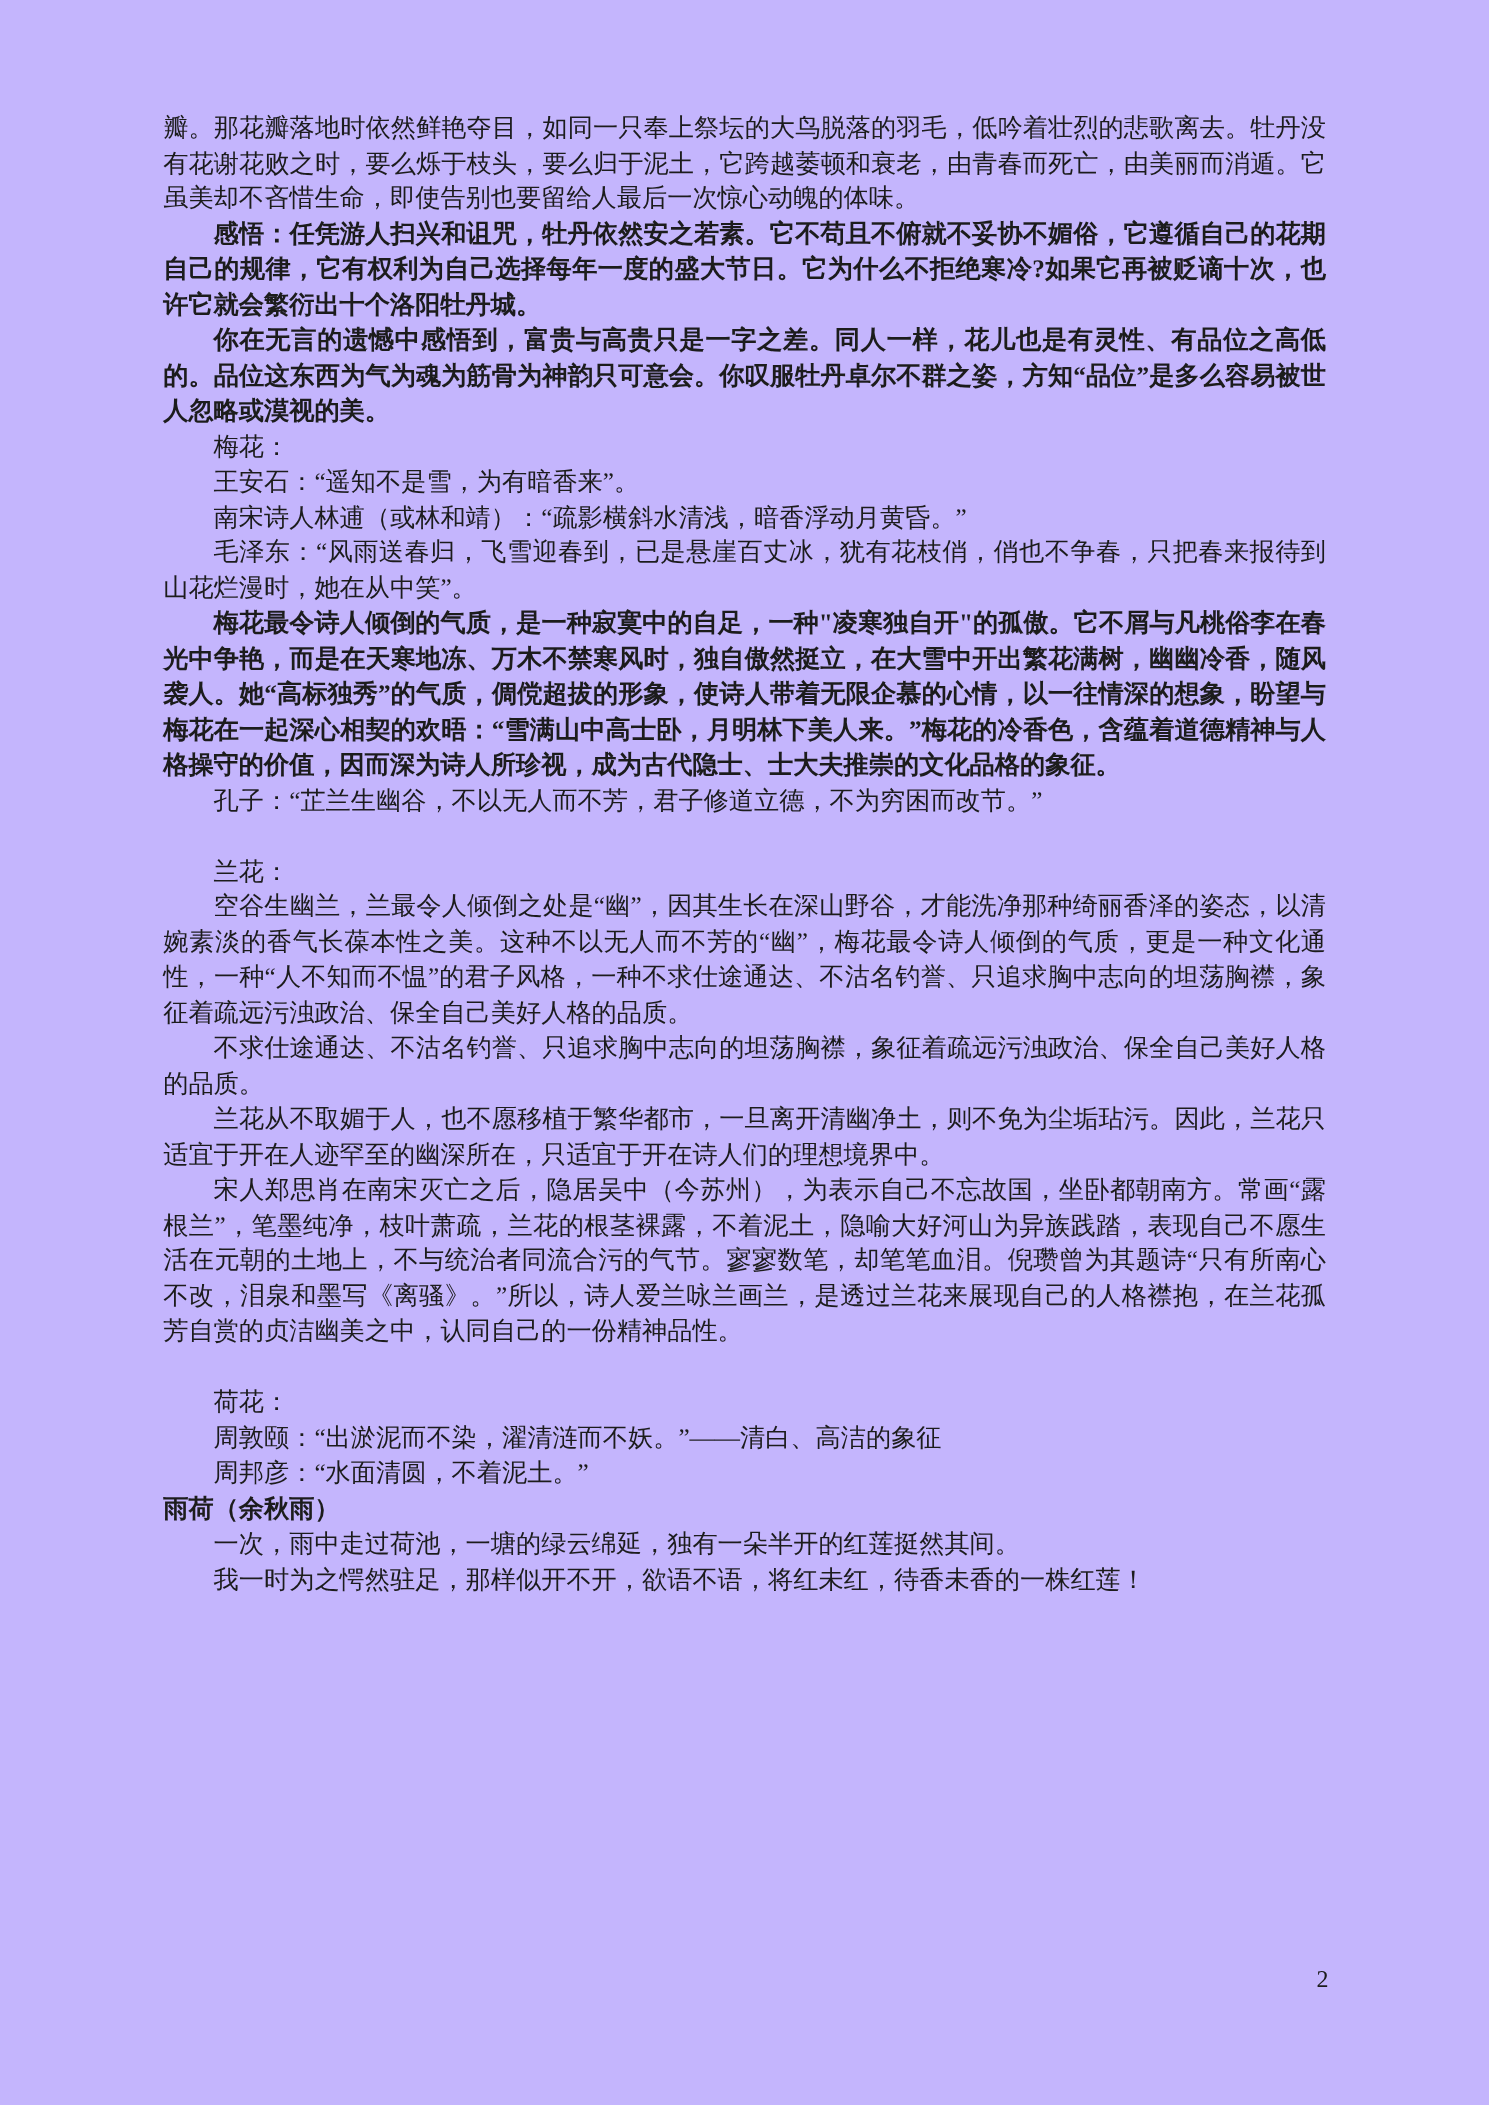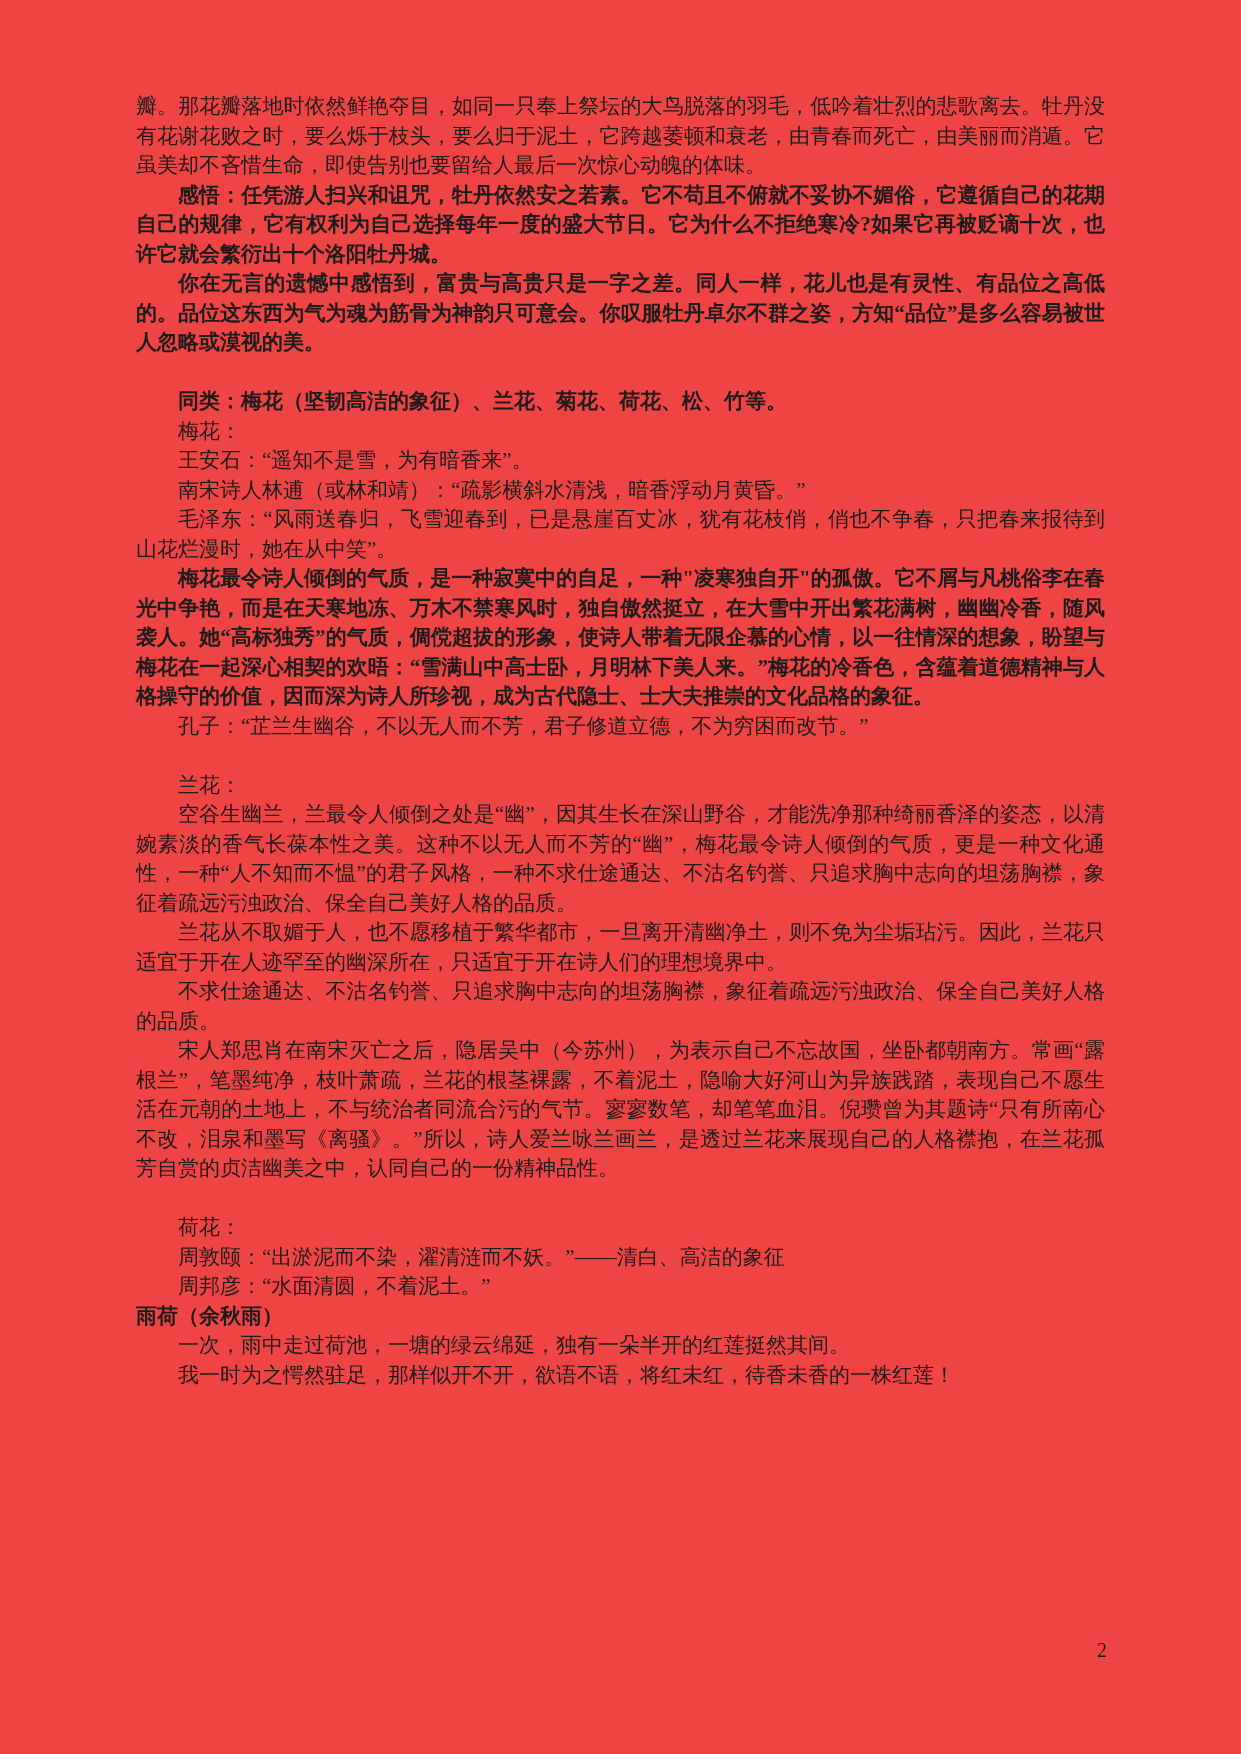--- a/index.html
+++ b/index.html
@@ -4,21 +4,21 @@
   <style>
     html, body {
       margin: 0;
       padding: 0;
       background: #ffffff;
     }
     .page {
       position: relative;
       width: 1241px;
       height: 1754px;
-      background: #ef4444;
+      background: #c4b5fd;
       overflow: hidden;
       font-family: "Liberation Serif", "DejaVu Serif", serif;
       color: #1c1c1c;
     }
     .content {
       position: absolute;
       top: 92px;
       left: 136px;
       width: 969px;
       font-size: 21px;
@@ -51,31 +51,30 @@
     }
   </style>
 </head>
 <body>
 
 <div class="page">
   <div class="content">
     <p>瓣。那花瓣落地时依然鲜艳夺目，如同一只奉上祭坛的大鸟脱落的羽毛，低吟着壮烈的悲歌离去。牡丹没有花谢花败之时，要么烁于枝头，要么归于泥土，它跨越萎顿和衰老，由青春而死亡，由美丽而消遁。它虽美却不吝惜生命，即使告别也要留给人最后一次惊心动魄的体味。</p>
     <p class="indent bold">感悟：任凭游人扫兴和诅咒，牡丹依然安之若素。它不苟且不俯就不妥协不媚俗，它遵循自己的花期自己的规律，它有权利为自己选择每年一度的盛大节日。它为什么不拒绝寒冷?如果它再被贬谪十次，也许它就会繁衍出十个洛阳牡丹城。</p>
     <p class="indent bold">你在无言的遗憾中感悟到，富贵与高贵只是一字之差。同人一样，花儿也是有灵性、有品位之高低的。品位这东西为气为魂为筋骨为神韵只可意会。你叹服牡丹卓尔不群之姿，方知“品位”是多么容易被世人忽略或漠视的美。</p>
-    <p class="indent bold gap">同类：梅花（坚韧高洁的象征）、兰花、菊花、荷花、松、竹等。</p>
     <p class="indent">梅花：</p>
     <p class="indent">王安石：“遥知不是雪，为有暗香来”。</p>
     <p class="indent">南宋诗人林逋（或林和靖）：“疏影横斜水清浅，暗香浮动月黄昏。”</p>
     <p class="indent">毛泽东：“风雨送春归，飞雪迎春到，已是悬崖百丈冰，犹有花枝俏，俏也不争春，只把春来报待到山花烂漫时，她在从中笑”。</p>
     <p class="indent bold">梅花最令诗人倾倒的气质，是一种寂寞中的自足，一种"凌寒独自开"的孤傲。它不屑与凡桃俗李在春光中争艳，而是在天寒地冻、万木不禁寒风时，独自傲然挺立，在大雪中开出繁花满树，幽幽冷香，随风袭人。她“高标独秀”的气质，倜傥超拔的形象，使诗人带着无限企慕的心情，以一往情深的想象，盼望与梅花在一起深心相契的欢晤：“雪满山中高士卧，月明林下美人来。”梅花的冷香色，含蕴着道德精神与人格操守的价值，因而深为诗人所珍视，成为古代隐士、士大夫推崇的文化品格的象征。</p>
     <p class="indent">孔子：“芷兰生幽谷，不以无人而不芳，君子修道立德，不为穷困而改节。”</p>
     <p class="indent gap">兰花：</p>
     <p class="indent">空谷生幽兰，兰最令人倾倒之处是“幽”，因其生长在深山野谷，才能洗净那种绮丽香泽的姿态，以清婉素淡的香气长葆本性之美。这种不以无人而不芳的“幽”，梅花最令诗人倾倒的气质，更是一种文化通性，一种“人不知而不愠”的君子风格，一种不求仕途通达、不沽名钓誉、只追求胸中志向的坦荡胸襟，象征着疏远污浊政治、保全自己美好人格的品质。</p>
+    <p class="indent">不求仕途通达、不沽名钓誉、只追求胸中志向的坦荡胸襟，象征着疏远污浊政治、保全自己美好人格的品质。</p>
     <p class="indent">兰花从不取媚于人，也不愿移植于繁华都市，一旦离开清幽净土，则不免为尘垢玷污。因此，兰花只适宜于开在人迹罕至的幽深所在，只适宜于开在诗人们的理想境界中。</p>
-    <p class="indent">不求仕途通达、不沽名钓誉、只追求胸中志向的坦荡胸襟，象征着疏远污浊政治、保全自己美好人格的品质。</p>
     <p class="indent">宋人郑思肖在南宋灭亡之后，隐居吴中（今苏州），为表示自己不忘故国，坐卧都朝南方。常画“露根兰”，笔墨纯净，枝叶萧疏，兰花的根茎裸露，不着泥土，隐喻大好河山为异族践踏，表现自己不愿生活在元朝的土地上，不与统治者同流合污的气节。寥寥数笔，却笔笔血泪。倪瓒曾为其题诗“只有所南心不改，泪泉和墨写《离骚》。”所以，诗人爱兰咏兰画兰，是透过兰花来展现自己的人格襟抱，在兰花孤芳自赏的贞洁幽美之中，认同自己的一份精神品性。</p>
     <p class="indent gap">荷花：</p>
     <p class="indent">周敦颐：“出淤泥而不染，濯清涟而不妖。”——清白、高洁的象征</p>
     <p class="indent">周邦彦：“水面清圆，不着泥土。”</p>
     <p class="center bold">雨荷（余秋雨）</p>
     <p class="indent">一次，雨中走过荷池，一塘的绿云绵延，独有一朵半开的红莲挺然其间。</p>
     <p class="indent">我一时为之愕然驻足，那样似开不开，欲语不语，将红未红，待香未香的一株红莲！</p>
   </div>
   <div class="page-number">2</div>
 </div>

